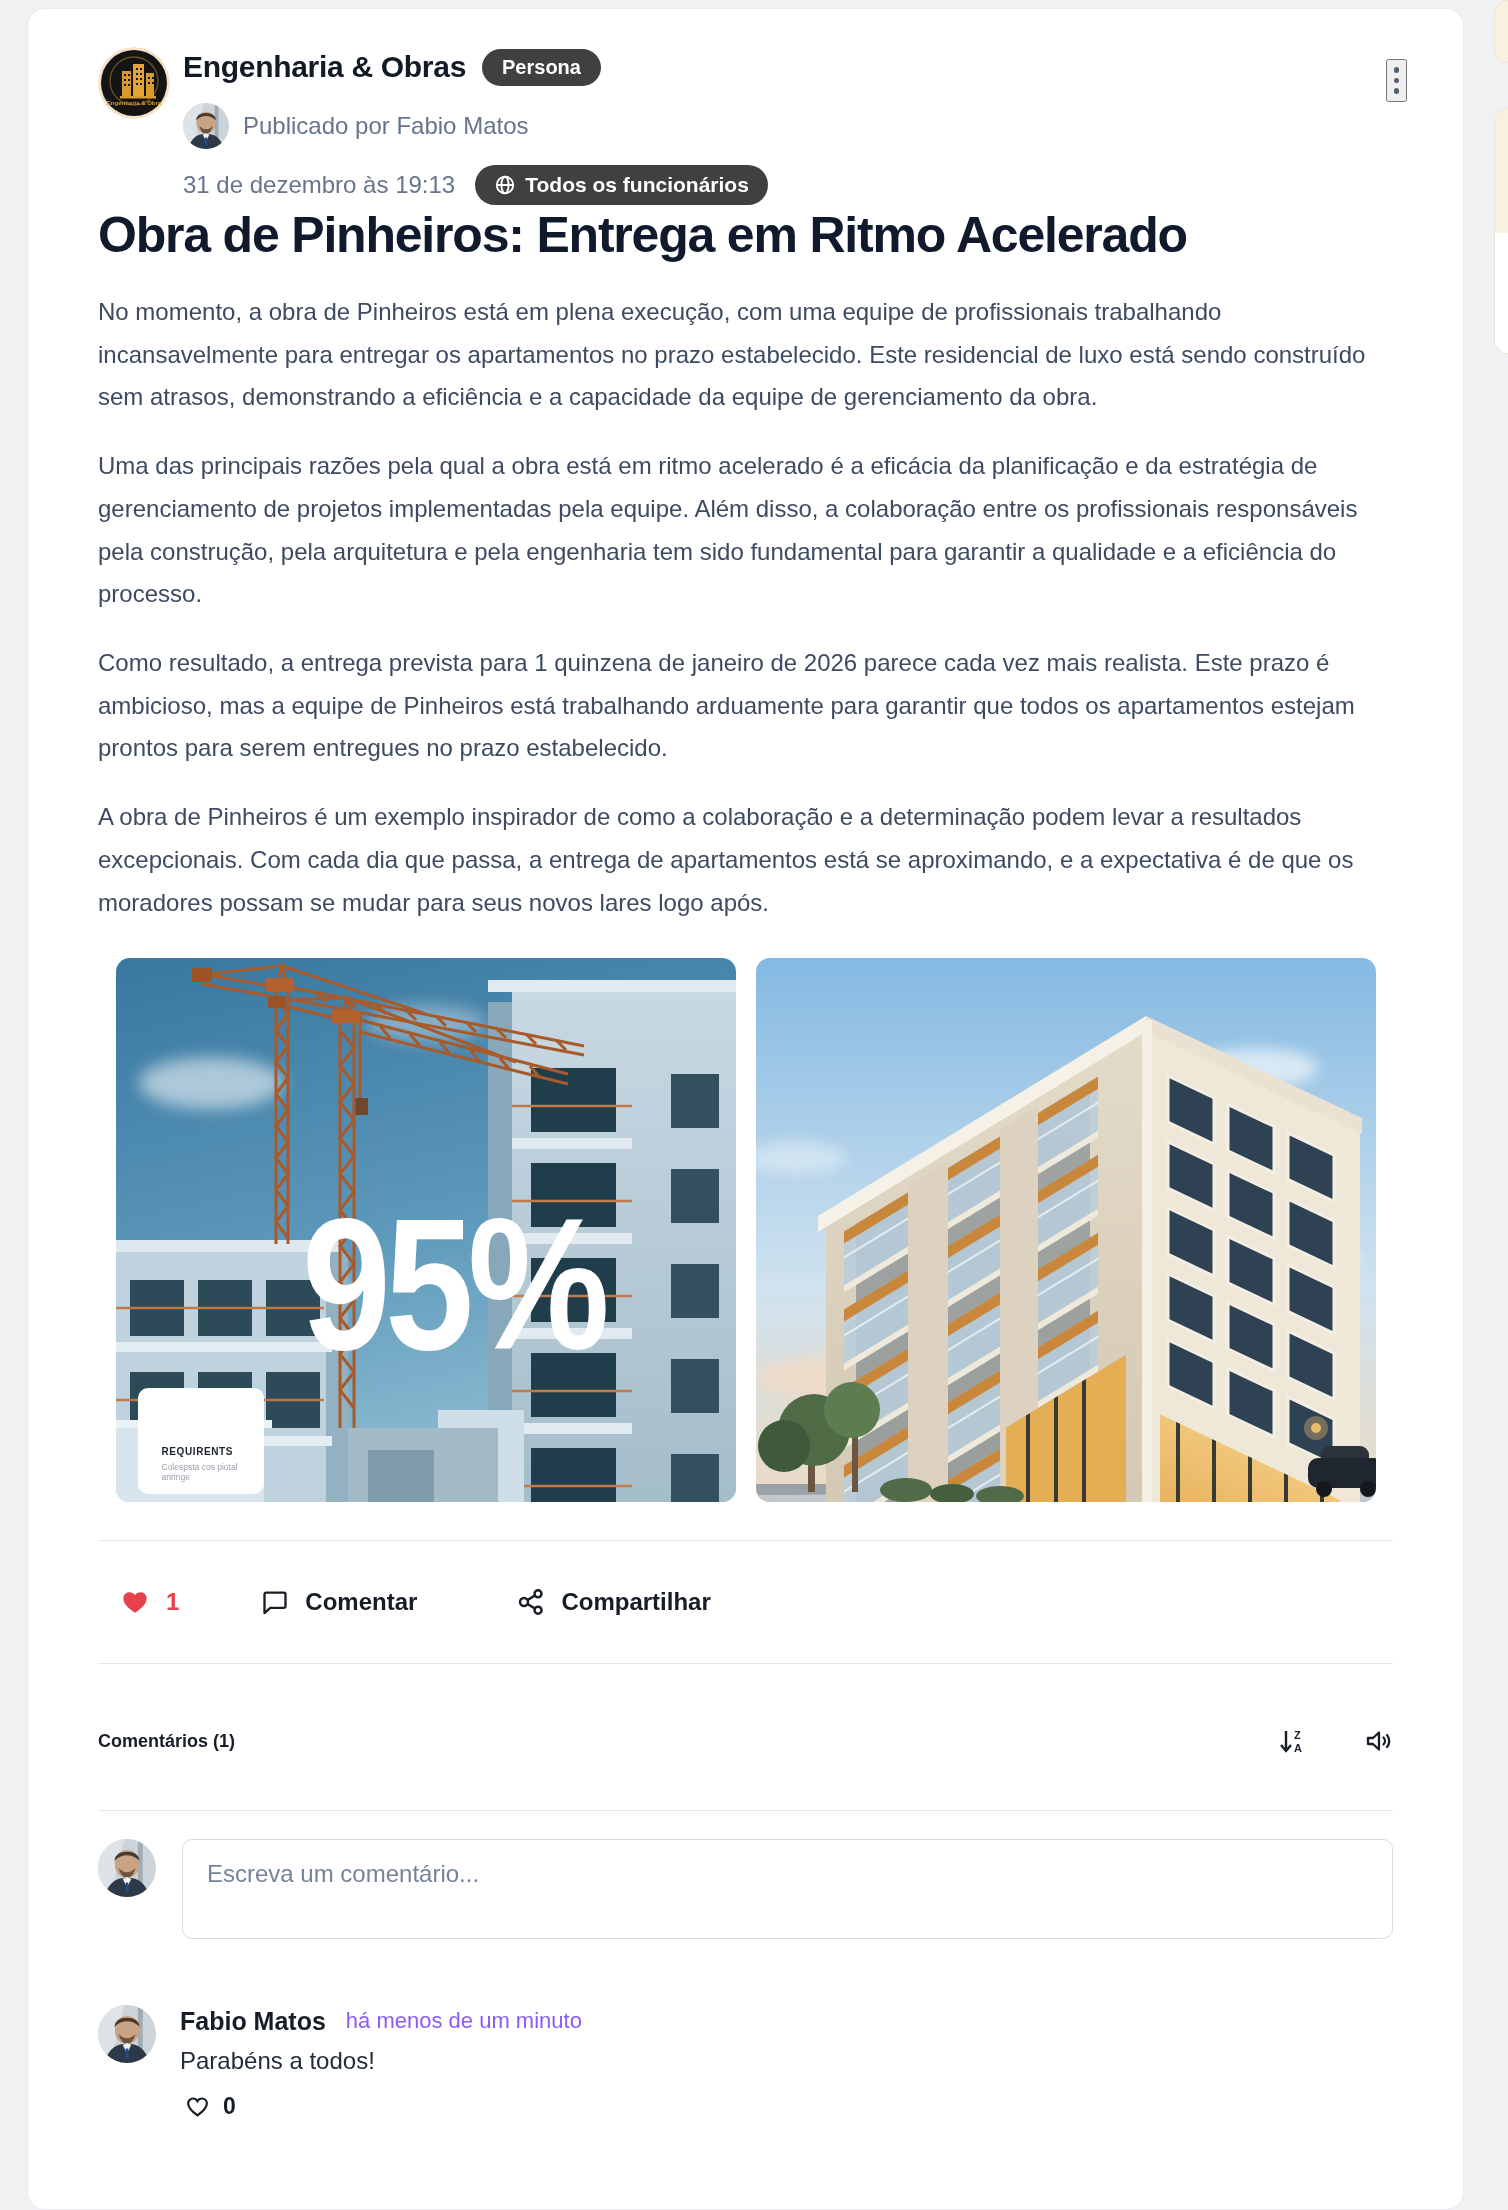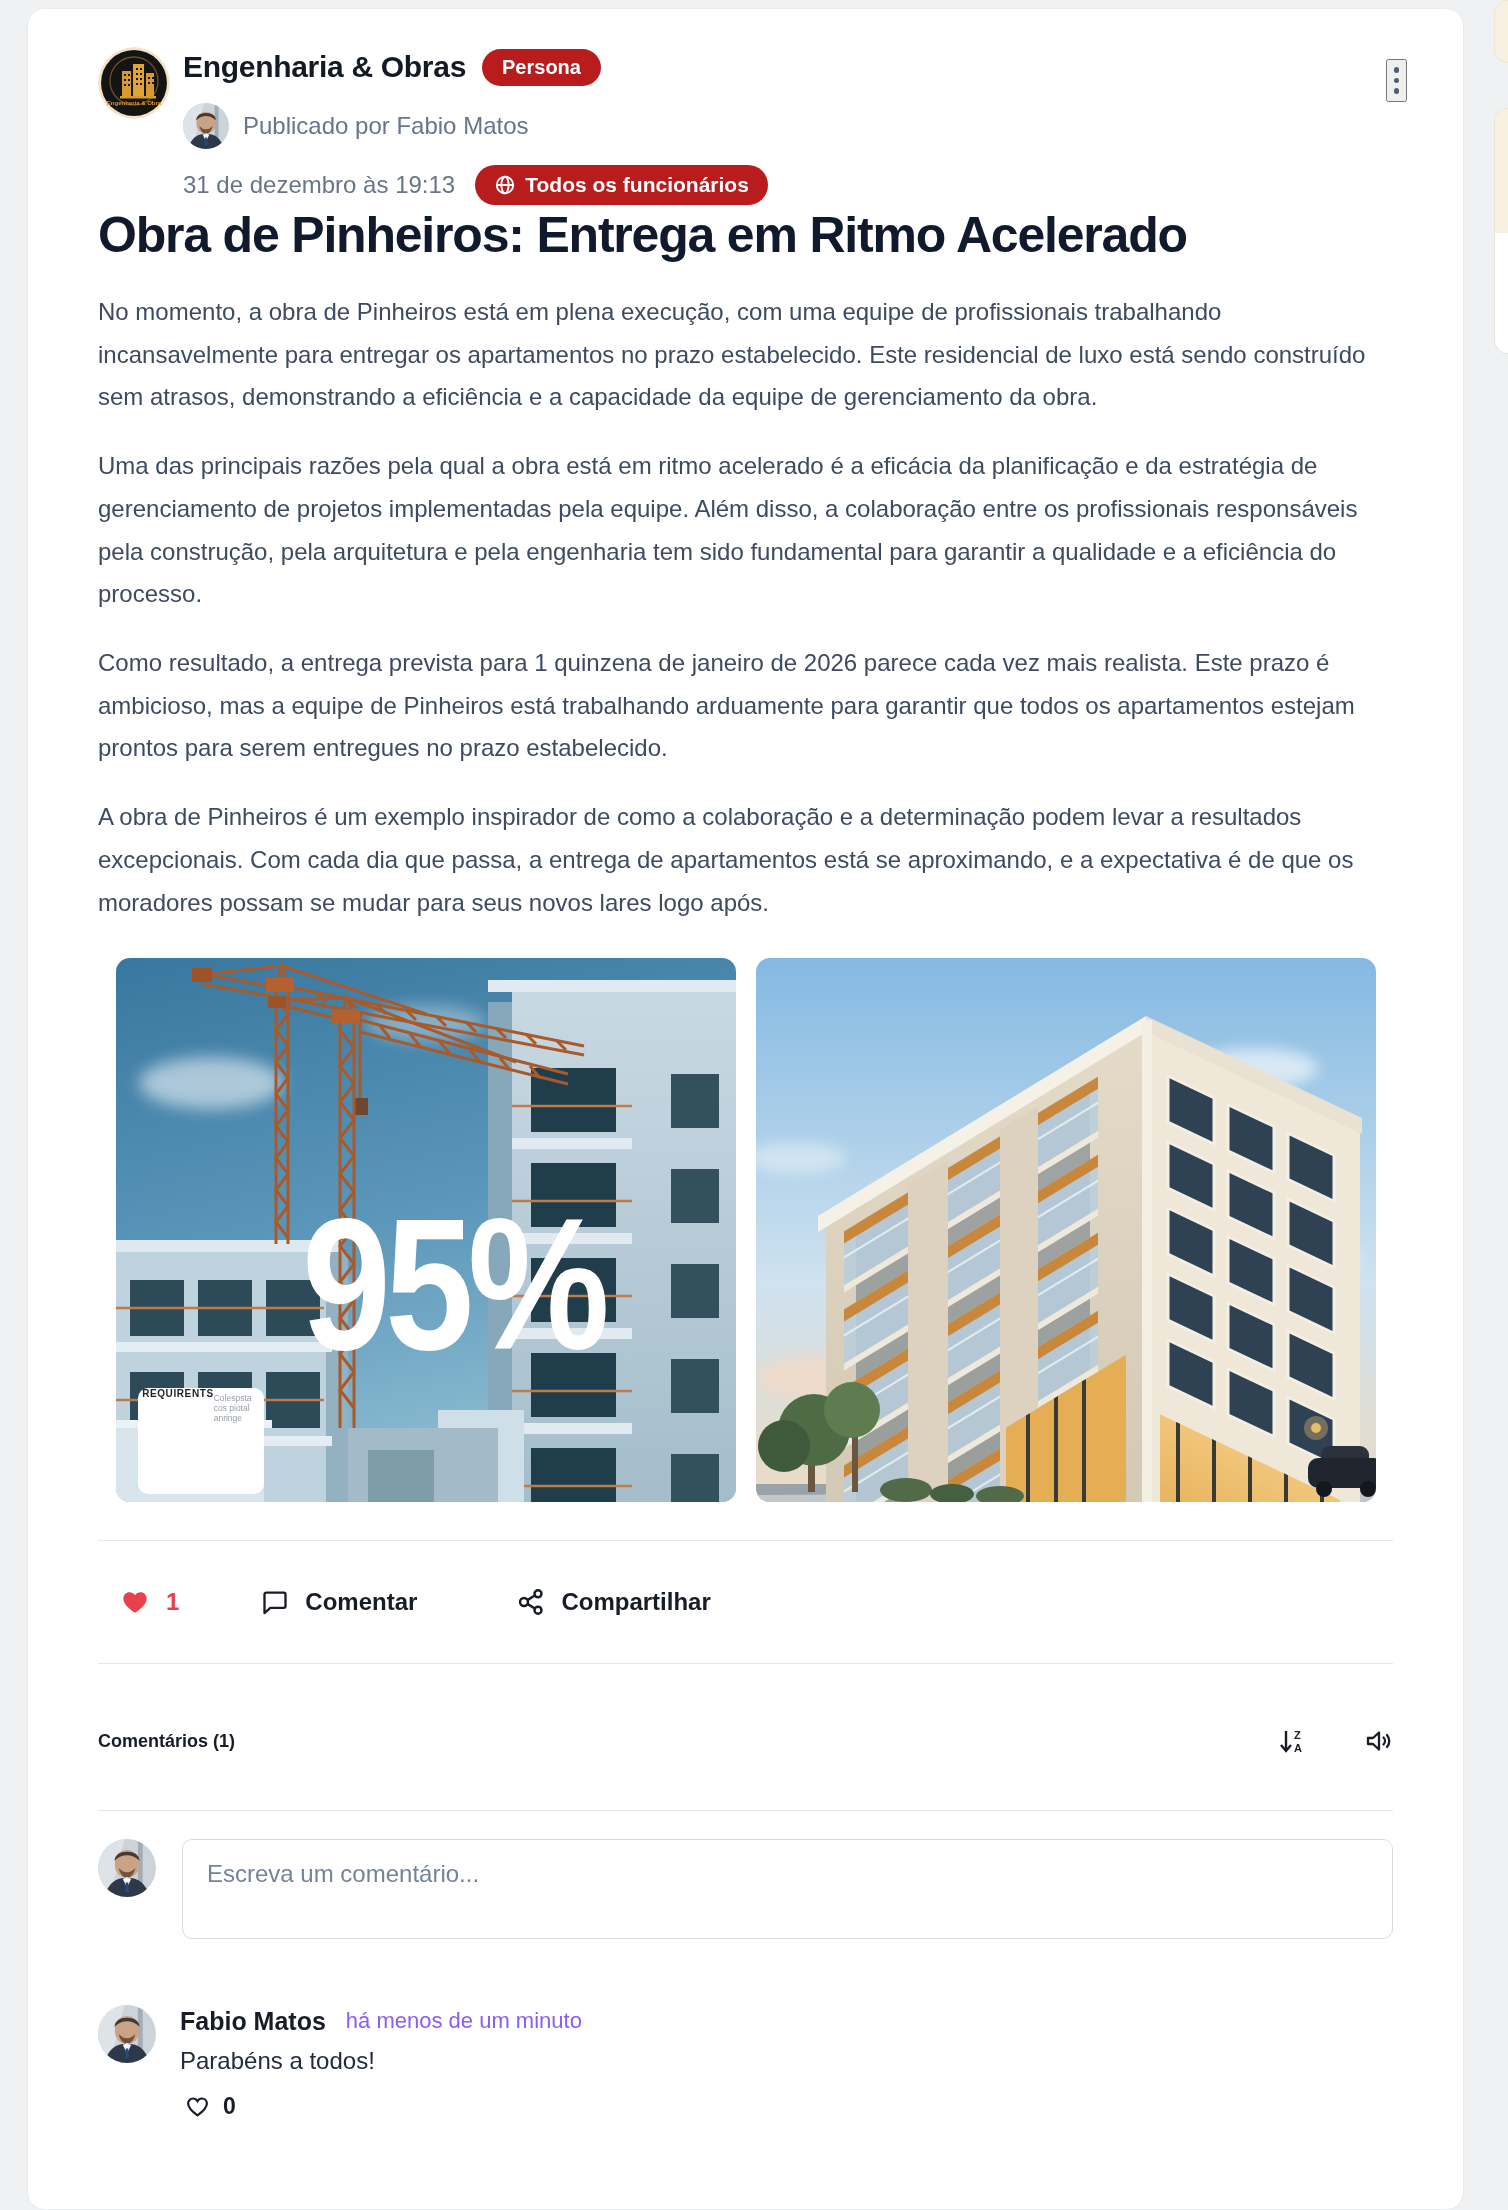--- a/index.html
+++ b/index.html
@@ -30,21 +30,21 @@
   .sliver-2 .half-cream { height:124px; background:#f8f0e1; }
 
   
   .post-header { position:relative; display:flex; gap:13px; }
   .logo-avatar { width:72px; height:72px; border-radius:50%; flex:0 0 72px; overflow:hidden; }
   .header-col { flex:1; }
   .name-row { display:flex; align-items:center; gap:16px; height:40px; }
   .author-name { font-size:30px; font-weight:bold; color:#121a26; letter-spacing:-0.3px; }
   .badge {
     display:inline-flex; align-items:center; gap:9px;
-    background:#b91c1c; color:#ffffff; font-weight:bold;
+    background:#404040; color:#ffffff; font-weight:bold;
     border-radius:999px;
   }
   .persona-badge { height:37px; padding:0 20px; font-size:20px; }
   .kebab { position:absolute; right:-14px; top:12px; display:flex; flex-direction:column; gap:5px; padding:6px; cursor:pointer; }
   .kebab span { width:5.5px; height:5.5px; border-radius:50%; background:#4e5d73; }
   .published-row { display:flex; align-items:center; gap:14px; margin-top:16px; height:46px; }
   .mini-avatar { width:46px; height:46px; border-radius:50%; overflow:hidden; flex:0 0 46px; }
   .secondary-text { font-size:24px; color:#66758c; }
   .meta-row { display:flex; align-items:center; gap:20px; margin-top:16px; height:40px; }
   .audience-badge { height:40px; padding:0 19px; font-size:21px; }
@@ -65,21 +65,21 @@
   .img-box svg { display:block; }
   .percent-overlay {
     position:absolute; left:186px; top:232px;
     font-size:188px; font-weight:bold; color:#ffffff;
     letter-spacing:-7px; line-height:1;
     transform:scaleX(.85); transform-origin:left top;
   }
   .photo-card {
     position:absolute; left:22px; top:430px; width:126px; height:106px;
     background:#ffffff; border-radius:10px;
-    display:flex; justify-content:flex-end;
+    display:flex; flex-direction:column; justify-content:flex-end;
     padding:0 12px 12px 24px;
   }
   .photo-card .pc-title { font-size:10px; font-weight:bold; letter-spacing:.6px; color:#1c222a; }
   .photo-card .pc-sub { font-size:8.5px; color:#979da6; margin-top:5px; }
 
   
   .divider { height:1px; background:#e5e8eb; width:100%; }
   .div-top { margin-top:38px; }
   .action-row { height:122px; display:flex; align-items:center; gap:0; }
   .action-btn { display:flex; align-items:center; gap:16px; cursor:pointer; background:none; border:none; font-family:inherit; }

